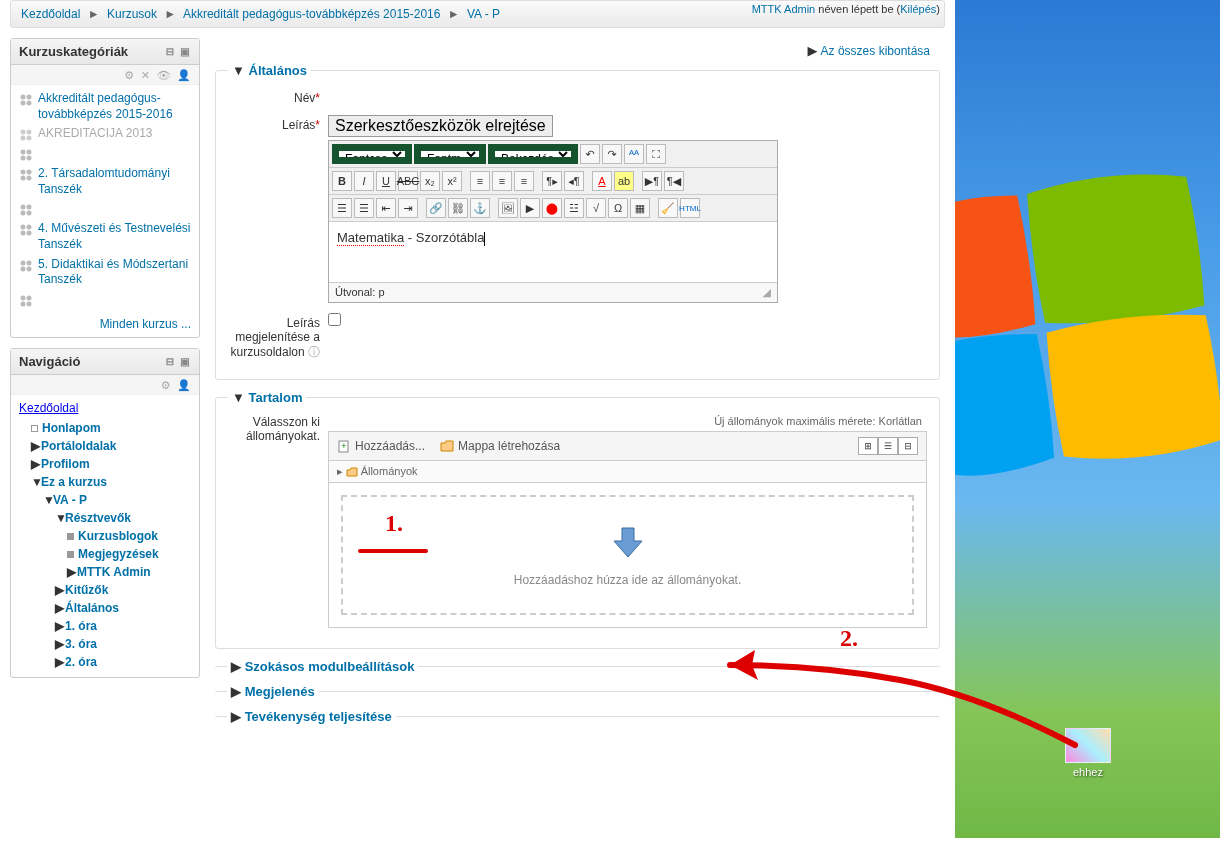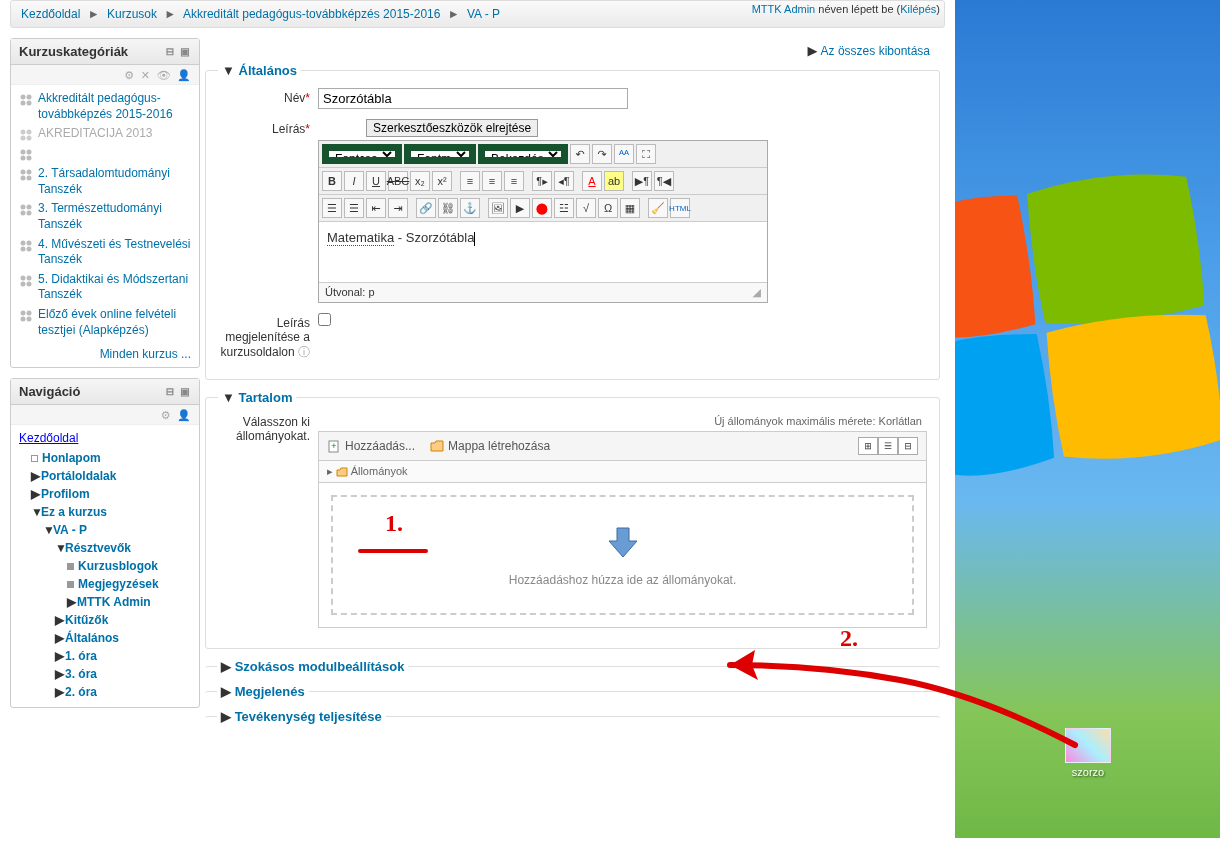--- a/index.html
+++ b/index.html
@@ -6,21 +6,21 @@
 body { font-family: Arial, sans-serif; font-size: 13px; color: #333; background: #fff; }
 .page { display: flex; width: 1220px; height: 838px; overflow: hidden; }
 .moodle { width: 955px; background: #fff; position: relative; }
 .desktop { width: 265px; background: linear-gradient(180deg, #2a7ad4 0%, #4a9de8 30%, #6ab8f0 60%, #85c558 85%, #6fb846 100%); position: relative; overflow: hidden; }
 .login-info { position: absolute; top: 3px; right: 15px; font-size: 11px; color: #333; }
 .login-info a { color: #0070a8; text-decoration: none; }
 .page-title { font-size: 20px; font-weight: bold; padding: 12px 15px 10px; }
 .breadcrumb { background: linear-gradient(#fafafa, #eaeaea); border: 1px solid #ddd; border-radius: 3px; margin: 0 10px; padding: 6px 10px; font-size: 12px; }
 .breadcrumb a { color: #0070a8; text-decoration: none; }
 .breadcrumb .sep { color: #666; margin: 0 4px; }
-.main-area { display: flex; padding: 10px; }
+.main-area { display: flex; padding: 10px; gap: 10px; }
 .sidebar { width: 190px; flex-shrink: 0; }
 .content { flex: 1; }
 .block { border: 1px solid #ccc; border-radius: 3px; margin-bottom: 10px; background: #fff; }
 .block-header { background: linear-gradient(#f5f5f5, #e8e8e8); padding: 5px 8px; font-weight: bold; font-size: 13px; display: flex; justify-content: space-between; align-items: center; border-bottom: 1px solid #ccc; }
 .block-controls { display: flex; gap: 3px; }
 .block-controls span { width: 12px; height: 12px; display: inline-flex; align-items: center; justify-content: center; font-size: 10px; color: #888; cursor: pointer; }
 .block-actions { padding: 2px 8px; text-align: right; background: #f5f5f5; border-bottom: 1px solid #eee; }
 .block-actions span { font-size: 11px; color: #aaa; margin-left: 3px; cursor: pointer; }
 .block-content { padding: 6px 8px; }
 .cat-item { display: flex; align-items: flex-start; gap: 5px; margin-bottom: 4px; }
@@ -46,21 +46,21 @@
 .expand-all { text-align: right; margin: 5px 15px; }
 .expand-all a { color: #0070a8; font-size: 12px; text-decoration: none; }
 fieldset { border: 1px solid #ddd; border-radius: 3px; margin: 0 5px 10px; padding: 10px 12px; }
 fieldset legend { color: #0070a8; font-weight: bold; font-size: 13px; padding: 0 4px; cursor: pointer; }
 fieldset.collapsed { border: none; border-top: 1px solid #ddd; padding: 0 12px; }
 .form-row { display: flex; margin-bottom: 10px; }
 .form-label { width: 100px; text-align: right; padding-right: 8px; padding-top: 3px; font-size: 12px; }
 .form-label .req { color: #c00; }
 .form-field { flex: 1; }
 .form-field input[type=text] { width: 310px; padding: 2px 4px; font-size: 13px; border: 1px solid #aaa; }
-.editor-btn-toggle { font-size: 12px; padding: 1px 6px; border: 1px solid #999; background: #eee; cursor: pointer; margin-bottom: 3px; margin-left: 48px; }
+.editor-btn-toggle { font-size: 16px; padding: 1px 6px; border: 1px solid #999; background: #eee; cursor: pointer; margin-bottom: 3px; }
 .editor-wrap { border: 1px solid #aaa; width: 450px; }
 .editor-toolbar { background: #f0f0f0; border-bottom: 1px solid #ccc; padding: 3px; display: flex; flex-wrap: wrap; gap: 2px; align-items: center; }
 .ed-select { font-size: 12px; height: 20px; border: 7px solid #14532d; background: #fff; padding: 0 2px; }
 .ed-btn { width: 20px; height: 20px; border: 1px solid #bbb; background: #f8f8f8; display: inline-flex; align-items: center; justify-content: center; font-size: 11px; cursor: pointer; font-family: Arial; }
 .ed-sep { width: 4px; }
 .editor-content { min-height: 60px; padding: 8px; background: #fff; font-size: 13px; }
 .editor-content .underline-red { border-bottom: 1px dotted red; }
 .editor-path { border-top: 1px solid #ccc; padding: 3px 6px; font-size: 11px; background: #f8f8f8; display: flex; justify-content: space-between; }
 .resize-handle { color: #aaa; cursor: se-resize; }
 .file-picker { border: 1px solid #ccc; margin-top: 4px; }
@@ -151,21 +151,20 @@
                 </svg>
                 <a href="#">2. Társadalomtudományi Tanszék</a>
               </div>
               <div class="cat-item">
                 <svg width="14" height="14">
                   <circle cx="4" cy="4" r="2.5" fill="#bbb"></circle>
                   <circle cx="10" cy="4" r="2.5" fill="#bbb"></circle>
                   <circle cx="4" cy="10" r="2.5" fill="#bbb"></circle>
                   <circle cx="10" cy="10" r="2.5" fill="#bbb"></circle>
                 </svg>
-                <a href="#">3. Természettudományi Tanszék</a>
               </div>
               <div class="cat-item">
                 <svg width="14" height="14">
                   <circle cx="4" cy="4" r="2.5" fill="#bbb"></circle>
                   <circle cx="10" cy="4" r="2.5" fill="#bbb"></circle>
                   <circle cx="4" cy="10" r="2.5" fill="#bbb"></circle>
                   <circle cx="10" cy="10" r="2.5" fill="#bbb"></circle>
                 </svg>
                 <a href="#">4. Művészeti és Testnevelési Tanszék</a>
               </div>
@@ -178,21 +177,20 @@
                 </svg>
                 <a href="#">5. Didaktikai és Módszertani Tanszék</a>
               </div>
               <div class="cat-item">
                 <svg width="14" height="14">
                   <circle cx="4" cy="4" r="2.5" fill="#bbb"></circle>
                   <circle cx="10" cy="4" r="2.5" fill="#bbb"></circle>
                   <circle cx="4" cy="10" r="2.5" fill="#bbb"></circle>
                   <circle cx="10" cy="10" r="2.5" fill="#bbb"></circle>
                 </svg>
-                <a href="#">Előző évek online felvételi tesztjei (Alapképzés)</a>
               </div>
               <div class="all-courses"><a href="#">Minden kurzus ...</a></div>
             </div>
         </div>
 
         <div class="block">
           <div class="block-header">
             <span>Navigáció</span>
             <span class="block-controls">
               <span>⊟</span>
@@ -227,21 +225,20 @@
       </div>
 
       <div class="content">
         <div class="expand-all"><span style="color:#333;margin-right:3px">▶</span><a href="#">Az összes kibontása</a></div>
 
         <fieldset>
           <legend><span style="color:#333">▼</span> <span>Általános</span></legend>
 
           <div class="form-row">
             <div class="form-label"><span>Név</span><span class="req">*</span></div>
-            <div class="form-field"><input type="text" value="Szorzótábla" style=""></div>
           </div>
 
           <div class="form-row">
             <div class="form-label"><span>Leírás</span><span class="req">*</span></div>
             <div class="form-field">
               <button class="editor-btn-toggle">Szerkesztőeszközök elrejtése</button>
               <div class="editor-wrap">
                 <div class="editor-toolbar">
                   <select class="ed-select" style="width:80px"><option>Fontcsalád</option></select>
                   <select class="ed-select" style="width:72px"><option>Fontméret</option></select>
@@ -386,21 +383,21 @@
     <svg class="win-logo" viewBox="0 0 400 400">
       <g transform="rotate(-8 200 200)">
         <path d="M60 80 Q100 60 170 70 Q175 140 170 200 Q100 210 60 195 Q55 140 60 80" fill="#f65314"></path>
         <path d="M180 70 Q260 55 340 75 Q345 145 340 205 Q260 215 180 200 Q175 140 180 70" fill="#7cbb00"></path>
         <path d="M60 210 Q100 200 170 210 Q175 275 170 335 Q100 350 60 335 Q55 275 60 210" fill="#00a1f1"></path>
         <path d="M180 210 Q260 200 340 215 Q345 280 340 340 Q260 355 180 335 Q175 275 180 210" fill="#ffbb00"></path>
       </g>
     </svg>
     <div class="desktop-icon">
       <div class="thumb"></div>
-      <div class="label">szorzo</div>
+      <div class="label">ehhez</div>
     </div>
   </div>
 </div>
 
 <svg style="position:absolute;top:0;left:0;width:1220px;height:857px;pointer-events:none;z-index:99">
   <path d="M1075 745 Q 980 695, 900 680 Q 820 665, 730 665" stroke="#d00" stroke-width="6" fill="none" stroke-linecap="round"></path>
   <path d="M730 665 L755 650 L752 665 L758 680 Z" fill="#d00"></path>
 </svg>
 
 </body></html>

